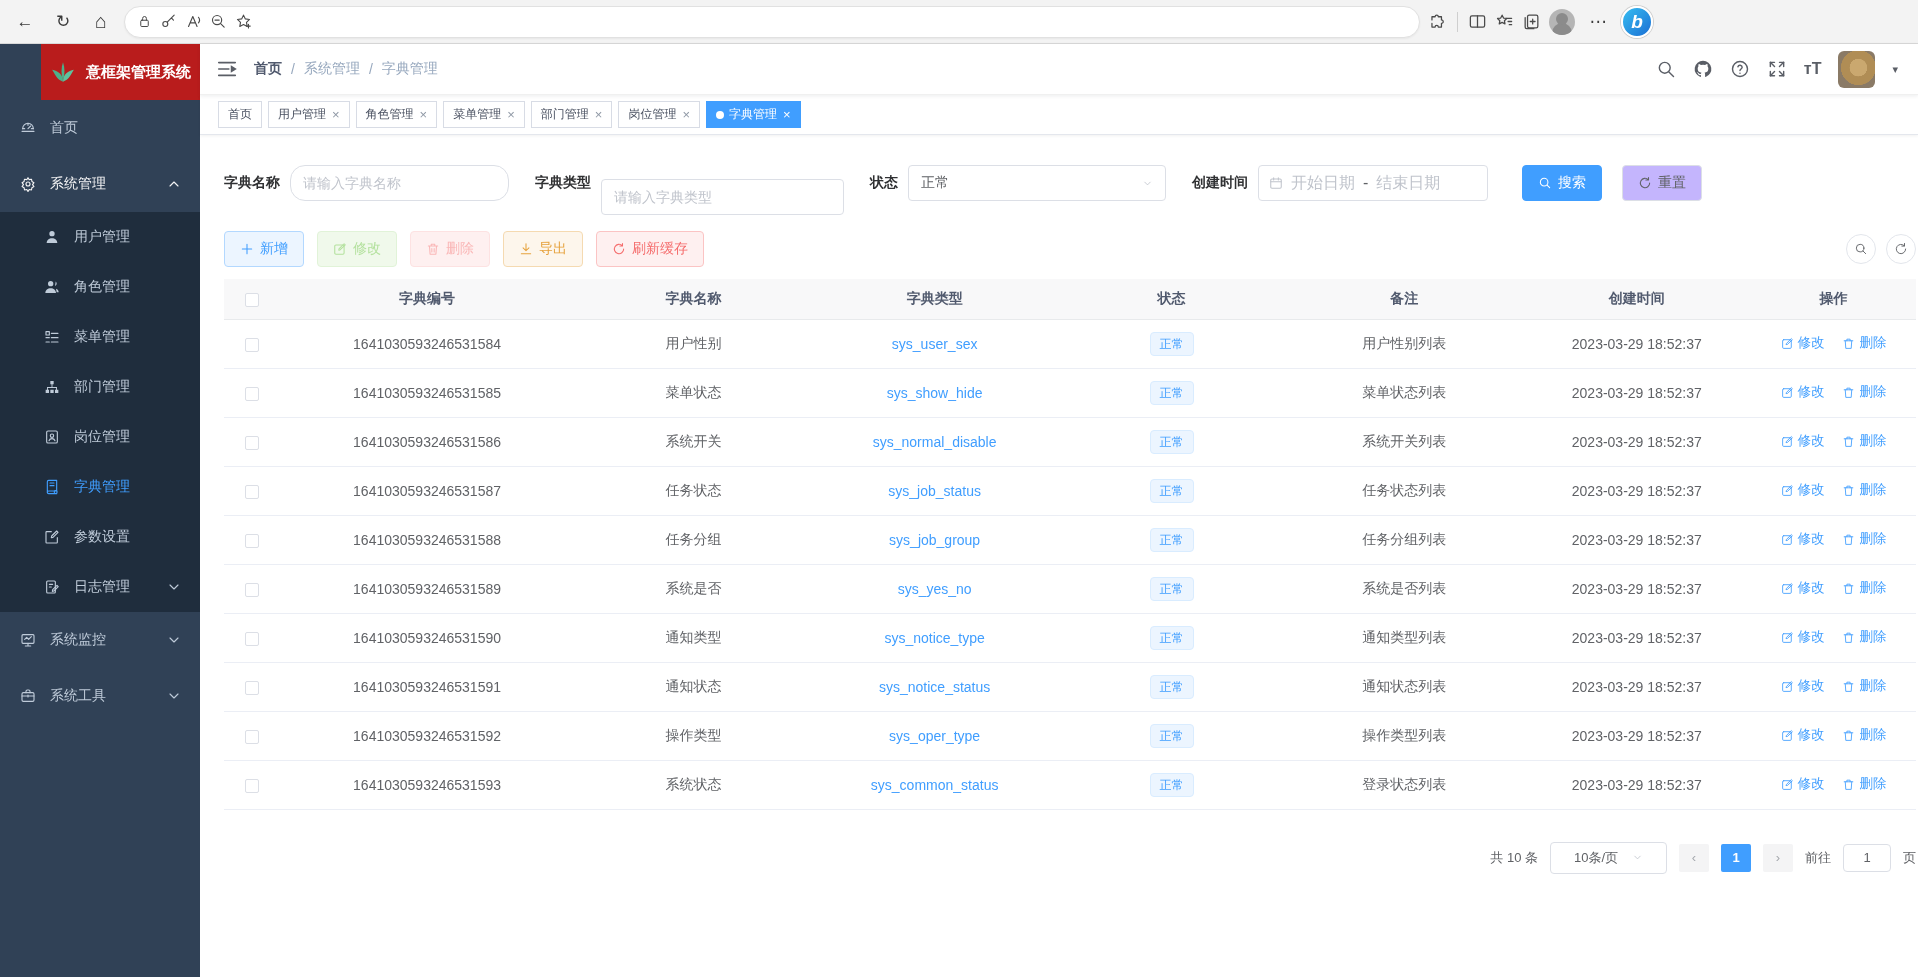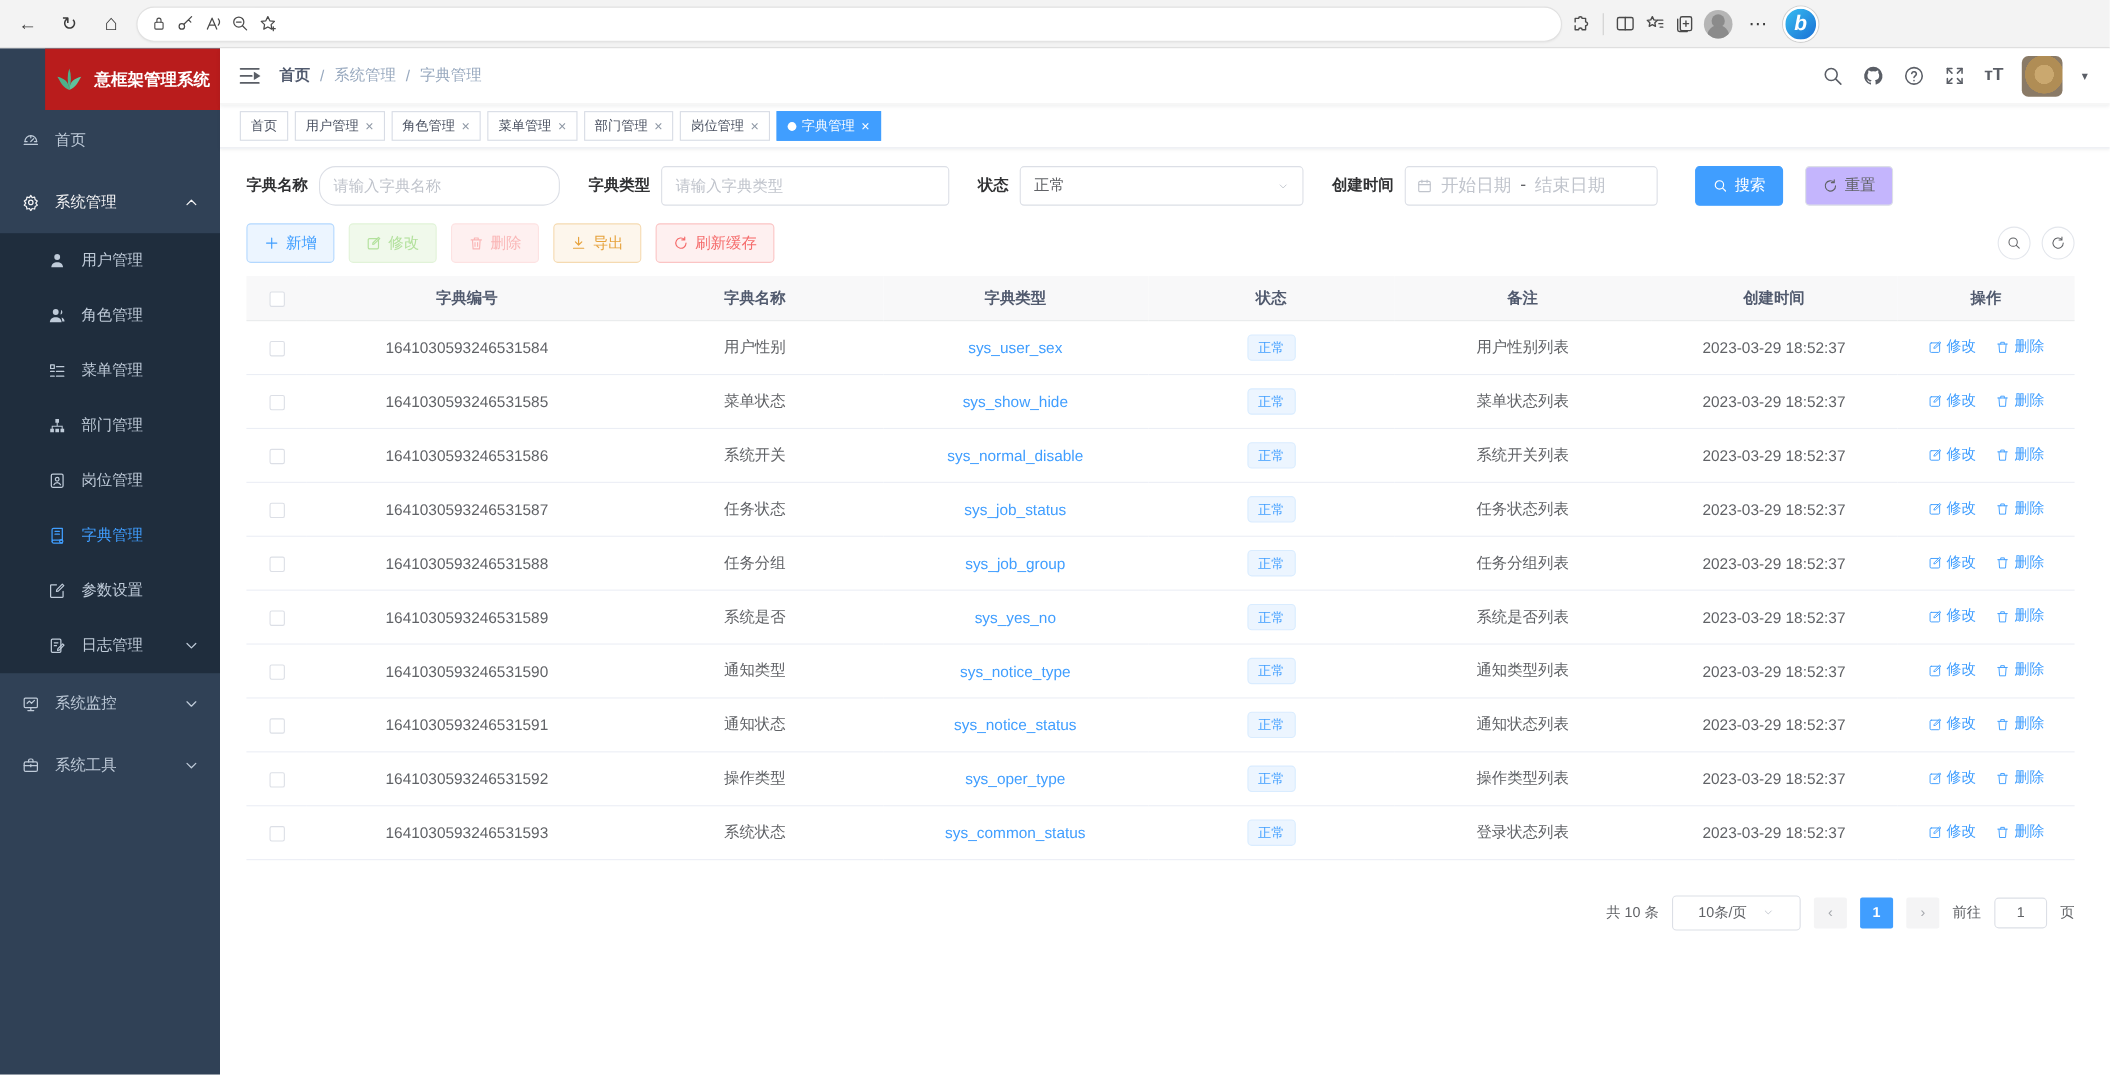--- a/index.html
+++ b/index.html
@@ -48,21 +48,21 @@
 
   
   .tabsbar { height:40px; display:flex; align-items:center; gap:6px; padding:0 18px; border-bottom:1px solid #e4e7ed; box-shadow:0 1px 3px rgba(0,0,0,.06); position:relative; z-index:4; }
   .tab { height:27px; display:inline-flex; align-items:center; gap:5px; padding:0 9px; border:1px solid #d8dce5; background:#fff; color:#495060; font-size:12px; cursor:pointer; }
   .tab .tab-close { font-size:13px; color:#8f98a5; margin-left:1px; }
   .tab.active { background:#409eff; border-color:#409eff; color:#fff; }
   .tab.active .tab-close { color:#fff; }
   .tab-dot { width:8px; height:8px; border-radius:50%; background:#fff; display:inline-block; }
 
   
-  .content { flex:1; padding:16px 32px 0 24px; overflow:hidden; }
+  .content { flex:1; padding:16px 2px 0 24px; overflow:hidden; }
   .filters { display:flex; align-items:center; gap:10px; flex-wrap:nowrap; }
   .f-label { font-size:14px; color:#303133; font-weight:bold; white-space:nowrap; margin-left:16px; }
   .f-label:first-child { margin-left:0; }
   .inp { height:36px; border:1px solid #dcdfe6; border-radius:4px; padding:0 12px; font-size:14px; color:#606266; font-family:inherit; outline:none; background:#fff; }
   .inp::placeholder { color:#c0c4cc; }
   .sel { width:258px; display:flex; align-items:center; justify-content:space-between; cursor:pointer; }
   .daterange { width:230px; display:flex; align-items:center; gap:8px; color:#c0c4cc; cursor:pointer; padding:0 10px; }
   .daterange .dr-ph { font-size:16px; }
   .btn { height:36px; border-radius:4px; border:1px solid #dcdfe6; background:#c4b5fd; display:inline-flex; align-items:center; justify-content:center; gap:6px; font-size:14px; padding:0 15px; cursor:pointer; font-family:inherit; white-space:nowrap; }
   .btn svg { width:14px; height:14px; }
@@ -353,21 +353,21 @@
         </div>
 
     </div>
 
     <div class="content">
 
       <div class="filters">
         <span class="f-label">字典名称</span>
         <input class="inp" style="width: 219px; border-radius: 15px;" placeholder="请输入字典名称">
         <span class="f-label">字典类型</span>
-        <input class="inp" style="width: 262px;" placeholder="请输入字典类型">
+        <input class="inp" style="width: 243px; margin-top: 28px;" placeholder="请输入字典类型">
         <span class="f-label">状态</span>
         <div class="inp sel">
           <span>正常</span>
           <svg class="chev-s" viewBox="0 0 24 24">
               <path d="M6 9l6 6 6-6"></path>
             </svg>
         </div>
         <span class="f-label">创建时间</span>
         <div class="inp daterange">
           <svg width="14" height="14" viewBox="0 0 24 24">

